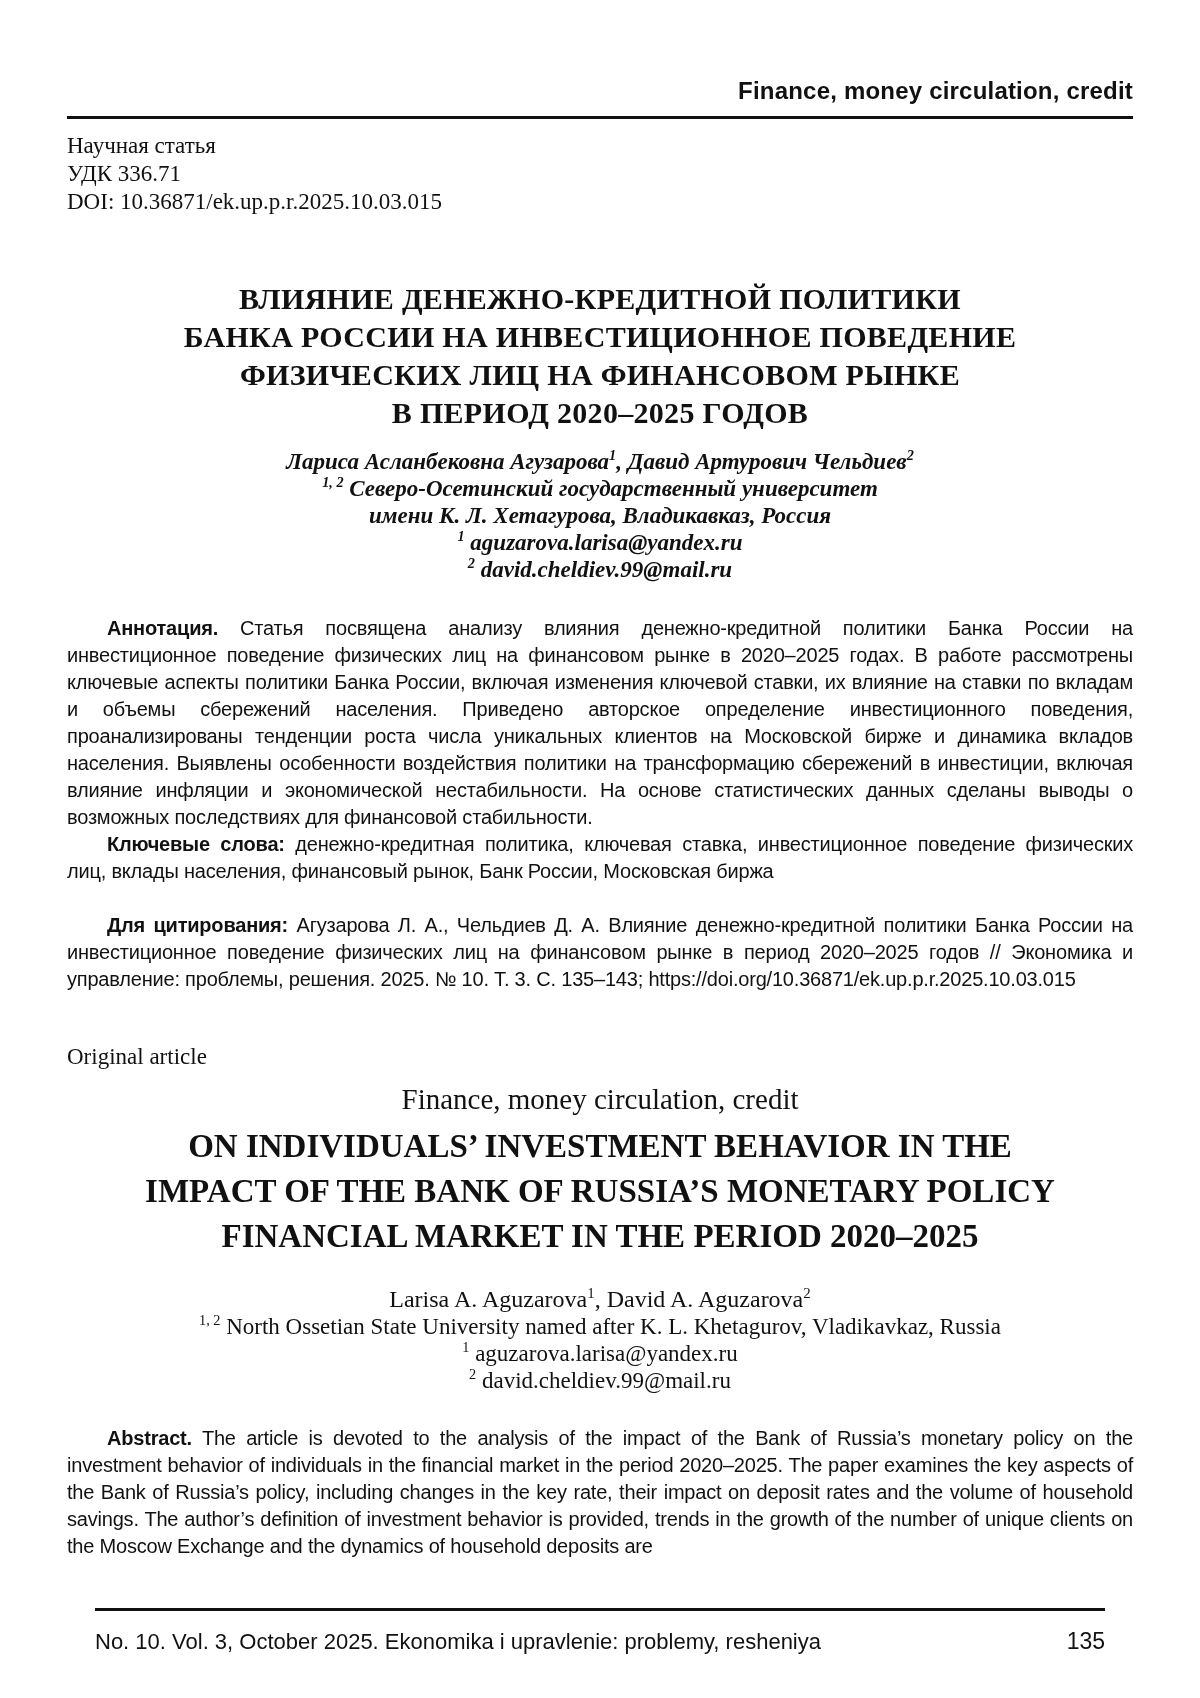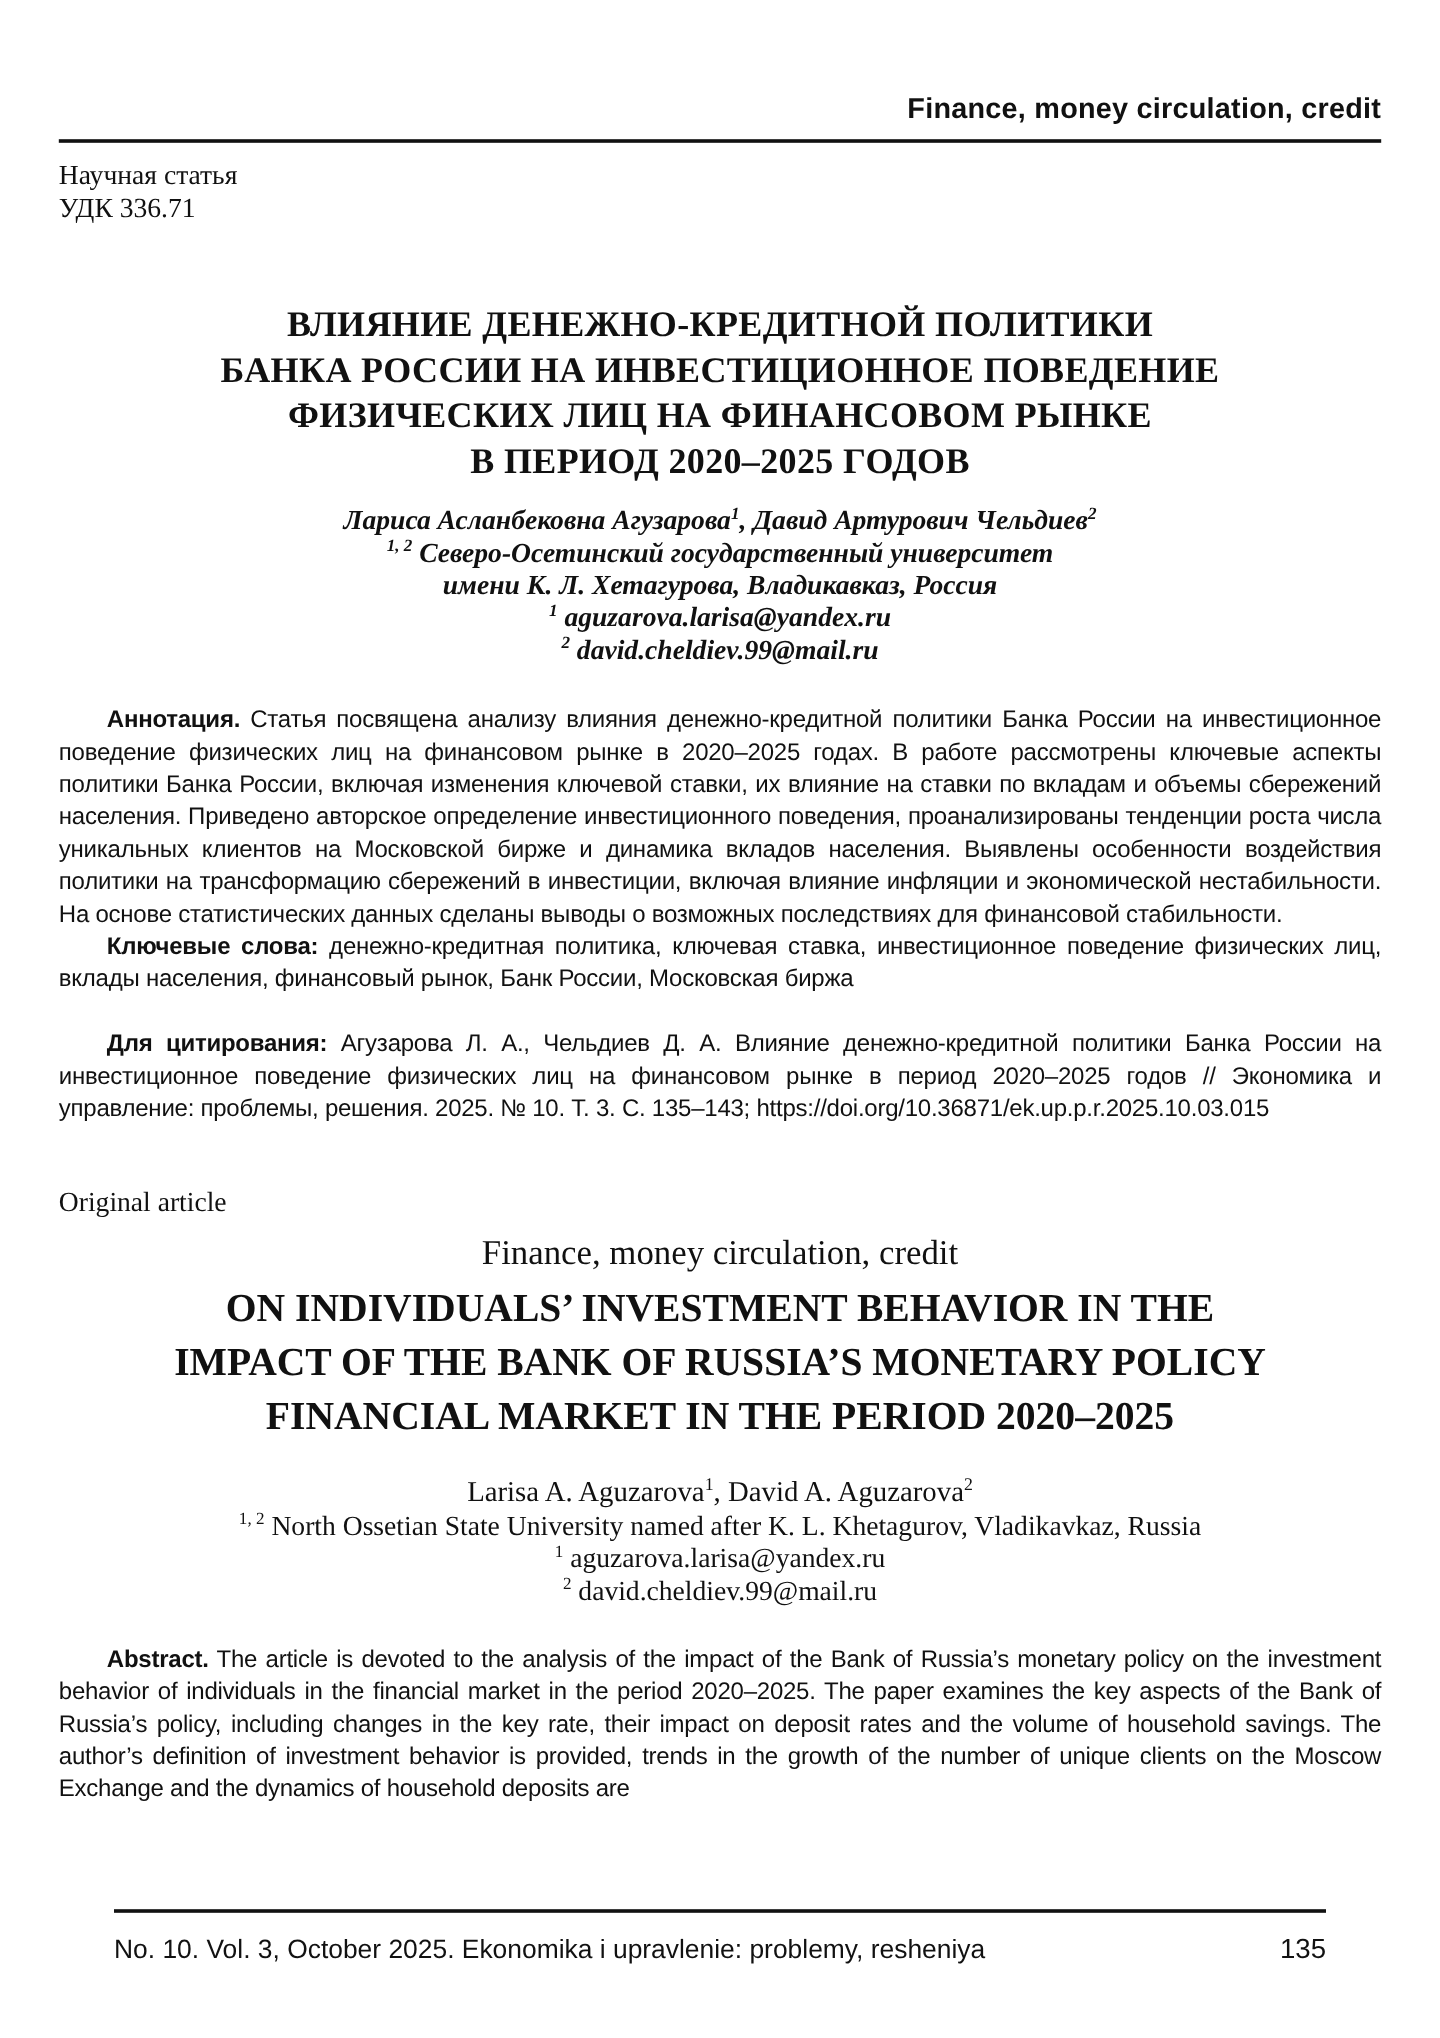--- a/index.html
+++ b/index.html
@@ -7,21 +7,21 @@
   .page {
     position: relative;
     width: 1200px;
     height: 1698px;
     margin: 0 auto;
     background: #ffffff;
     color: #111111;
     font-family: "Liberation Serif", serif;
     overflow: hidden;
   }
-  .content { padding: 0 49px; }
+  .content { padding: 0 67px; }
 
   
   .rubric {
     padding-top: 78px;
     text-align: right;
     font-family: "Liberation Sans", sans-serif;
     font-weight: bold;
     font-size: 24px;
     line-height: 26px;
     letter-spacing: 0.2px;
@@ -96,21 +96,21 @@
     font-size: 23px;
     line-height: 27px;
   }
   .en-abstract { margin-top: 31px; }
 
   
   .footer {
     position: absolute;
     left: 95px;
     right: 95px;
-    bottom: 60px;
+    bottom: 43px;
   }
   .footer-rule {
     border: none;
     border-top: 3px solid #111111;
   }
   .footer-row {
     margin-top: 17px;
     display: flex;
     justify-content: space-between;
     align-items: baseline;
@@ -124,20 +124,21 @@
 
 <div class="page">
   <div class="content">
 
     <div class="rubric">Finance, money circulation, credit</div>
     <hr class="rule">
 
     <div class="meta">
       <div>Научная статья</div>
       <div>УДК 336.71</div>
+      <div>DOI: 10.36871/ek.up.p.r.2025.10.03.015</div>
     </div>
 
     <h1 class="ru-title">
       <div>ВЛИЯНИЕ ДЕНЕЖНО-КРЕДИТНОЙ ПОЛИТИКИ</div>
       <div>БАНКА РОССИИ НА ИНВЕСТИЦИОННОЕ ПОВЕДЕНИЕ</div>
       <div>ФИЗИЧЕСКИХ ЛИЦ НА ФИНАНСОВОМ РЫНКЕ</div>
       <div>В ПЕРИОД 2020–2025 ГОДОВ</div>
     </h1>
 
     <div class="ru-authors">

